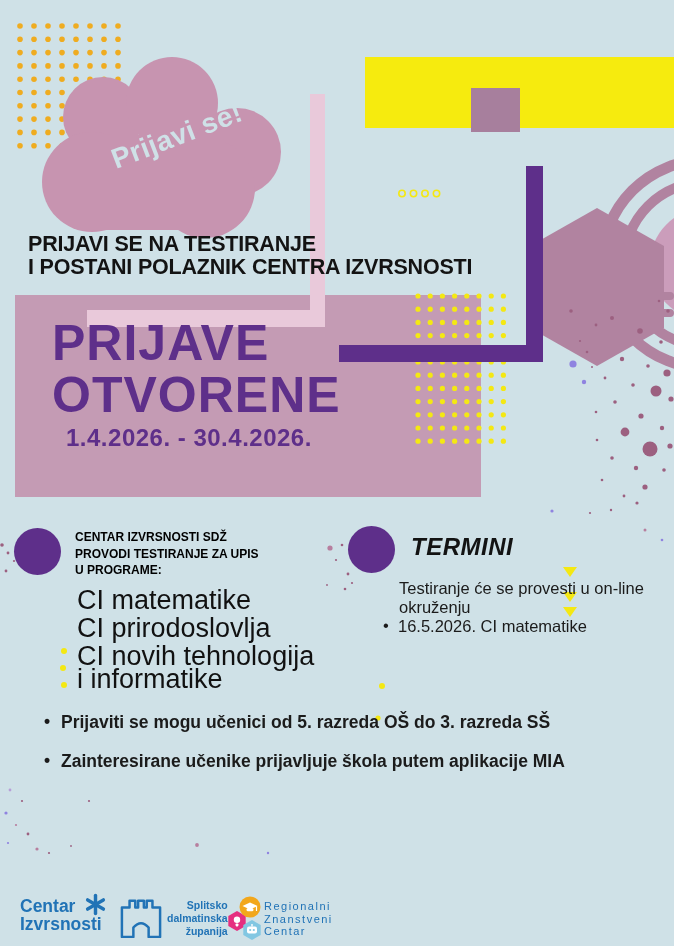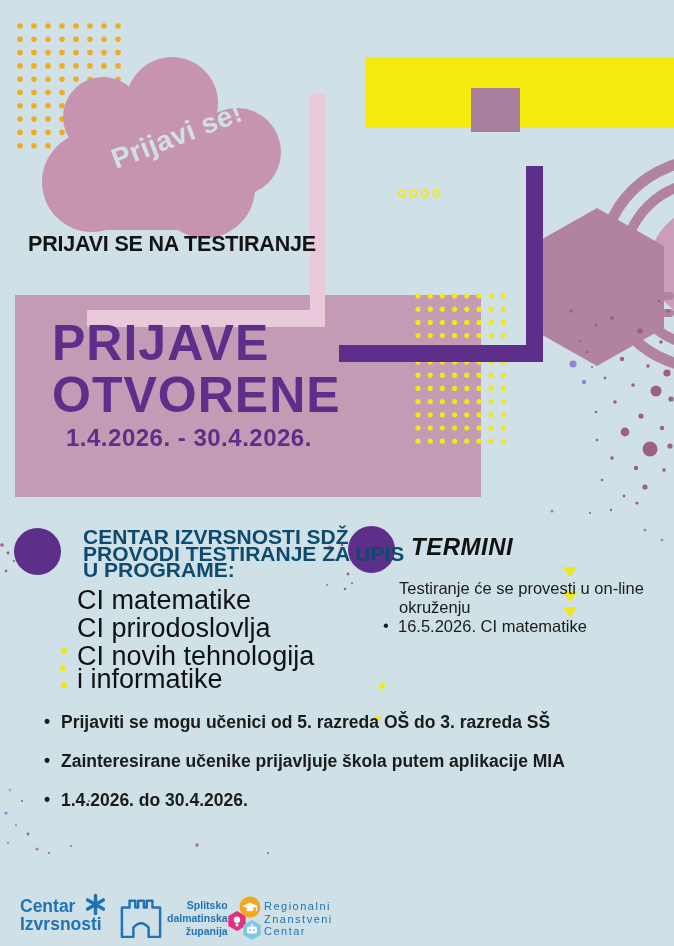--- a/index.html
+++ b/index.html
@@ -12,21 +12,21 @@
   svg{display:block;}
   
   .cloud-label{
     left:82px;top:120px;width:190px;text-align:center;
     transform:rotate(-21deg);
     font-size:28px;font-weight:700;color:#cfe1e7;letter-spacing:.5px;
   }
   .intro{left:28px;top:233px;font-size:21.5px;font-weight:700;line-height:23px;letter-spacing:-.2px;color:#131313;}
   .title{left:52px;top:317px;font-size:50px;font-weight:700;line-height:52px;letter-spacing:1px;color:#5e2f8a;}
   .dates{left:66px;top:424px;font-size:24px;font-weight:700;letter-spacing:.5px;color:#5e2f8a;}
-  .prog-head{left:75px;top:529px;font-size:21px;font-weight:700;line-height:16.5px;color:#0c4a6e;margin-left:8px;}
+  .prog-head{left:75px;top:529px;font-size:12px;font-weight:700;line-height:16.5px;color:#000000;}
   .prog-list{left:77px;top:589px;width:250px;font-size:27px;line-height:23px;color:#111;}
   .prog-list .itm{margin-bottom:5px;}
   .termini-head{left:411px;top:533px;font-size:24px;font-weight:700;letter-spacing:.5px;color:#131313;font-style:italic;}
   .termini-note{left:399px;top:579px;width:275px;font-size:16.5px;line-height:19px;color:#1b1b1b;}
   .termini-list{left:383px;top:616px;width:272px;font-size:16.5px;line-height:20px;color:#1b1b1b;}
   .termini-list .itm{position:relative;padding-left:15px;margin-bottom:4px;}
   .termini-list .itm::before{content:"•";position:absolute;left:0;top:-1px;}
   .info-list{left:44px;top:712px;width:610px;font-size:17.5px;color:#1b1b1b;}
   .info-list .itm{position:relative;padding-left:17px;line-height:20px;margin-bottom:19px;font-weight:bold;}
   .info-list .itm::before{content:"•";position:absolute;left:0;top:-1px;}
@@ -347,20 +347,21 @@
     </g>
 
     <circle cx="37.5" cy="551.5" r="23.5" fill="#5e2f8a"></circle>
     <circle cx="371.5" cy="549.5" r="23.5" fill="#5e2f8a"></circle>
   </svg>
 
   <div class="abs cloud-label">Prijavi se!</div>
 
   <div class="abs intro">
     <div>PRIJAVI SE NA TESTIRANJE</div>
+    <div>I POSTANI POLAZNIK CENTRA IZVRSNOSTI</div>
   </div>
 
   <div class="abs title">
     <div>PRIJAVE</div>
     <div>OTVORENE</div>
   </div>
   <div class="abs dates">1.4.2026. - 30.4.2026.</div>
 
   <div class="abs prog-head">
     <div>CENTAR IZVRSNOSTI SDŽ</div>
@@ -378,21 +379,20 @@
     <div>Testiranje će se provesti u on-line</div>
     <div>okruženju</div>
   </div>
   <div class="abs termini-list">
     <div class="itm">16.5.2026. CI matematike</div>
   </div>
 
   <div class="abs info-list">
     <div class="itm">Prijaviti se mogu učenici od 5. razreda OŠ do 3. razreda SŠ</div>
     <div class="itm">Zainteresirane učenike prijavljuje škola putem aplikacije MIA</div>
-    <div class="itm">1.4.2026. do 30.4.2026.</div>
   </div>
 
   <div class="abs ci-text">
     <div>Centar</div>
     <div>Izvrsnosti</div>
   </div>
   <svg class="abs" style="left:84px;top:893px" width="23" height="23" viewBox="0 0 24 24">
     <g stroke="#2173b6" stroke-width="3.6" stroke-linecap="round">
       <line x1="12" y1="2.5" x2="12" y2="21.5"></line>
       <line x1="3.8" y1="7.2" x2="20.2" y2="16.8"></line>

